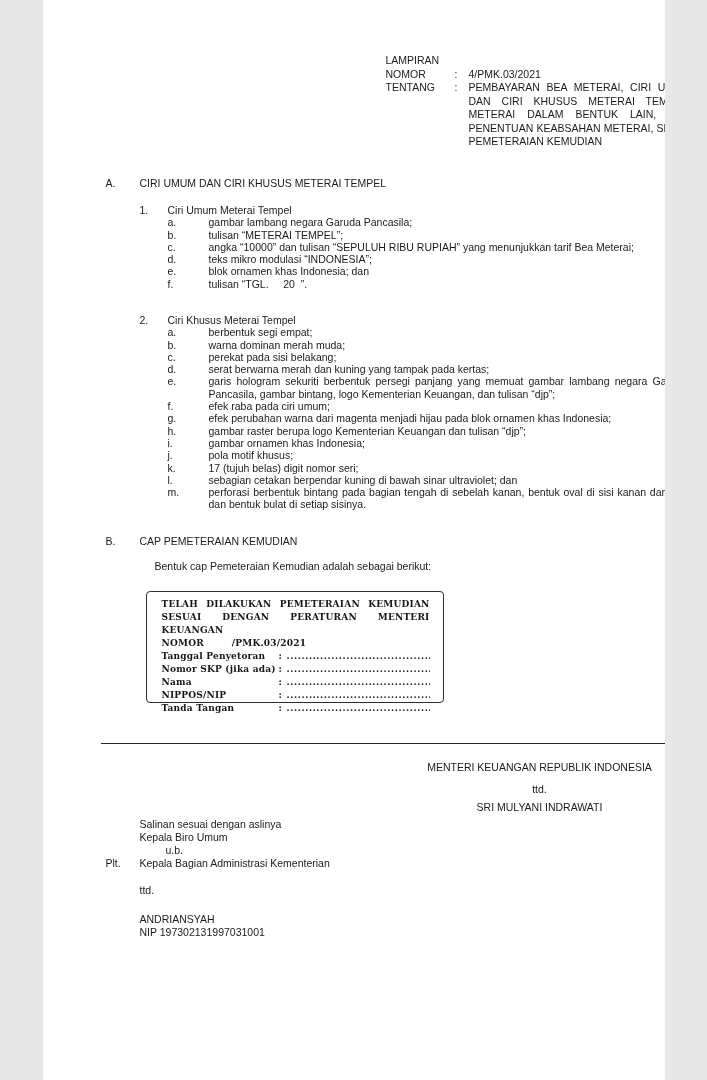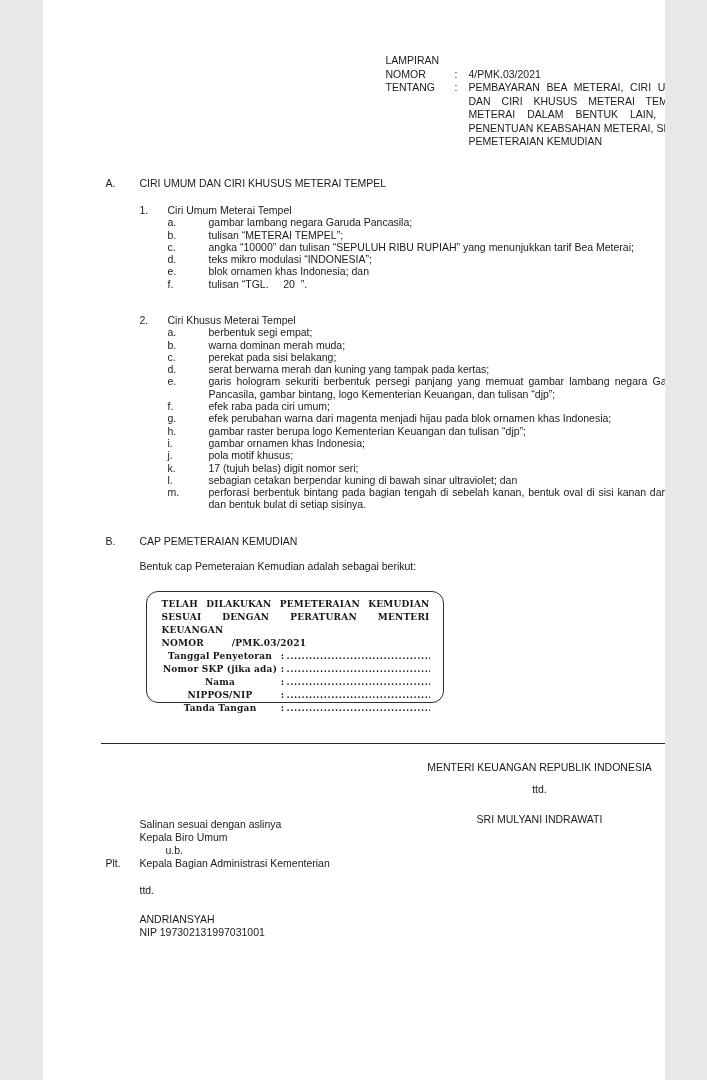--- a/index.html
+++ b/index.html
@@ -17,59 +17,59 @@
   .hdr-label { width:69px; flex:none; }
   .hdr-colon { width:14px; flex:none; }
   .hdr-value { width:222px; }
   .just { text-align:justify; }
 
   
   .sec-head { display:flex; }
   .sec-marker { width:34px; flex:none; }
   .sec-a { left:63px; top:177px; width:582px; }
   .sec-b { left:63px; top:535px; width:582px; }
-  .b-intro { left:97px; top:560px; width:548px; }
+  .b-intro { left:112px; top:560px; width:548px; }
 
   
   .item { width:548px; }
   .item-1 { left:97px; top:204px; }
   .item-2 { left:97px; top:314px; }
   .item-row { display:flex; }
   .item-num { width:28px; flex:none; }
   .item-body { margin-left:28px; }
   .intro { margin-top:4px; }
   .sub { display:flex; }
   .sub-letter { width:41px; flex:none; }
   .sub-text { width:479px; text-align:justify; }
 
   
   .stamp {
     left:103px; top:591px; width:298px; height:112px; box-sizing:border-box;
-    border:1.4px solid #2e2e2e; border-radius:12px;
+    border:1.4px solid #2e2e2e; border-radius:4px;
     padding:6px 13px 0 15px;
     font-family:"DejaVu Serif","Liberation Serif",serif;
     font-weight:bold; font-size:9px; line-height:13px; color:#161616;
     letter-spacing:0.2px;
   }
   .stamp-j { text-align:justify; text-align-last:justify; }
   .stamp-nomor { display:flex; }
   .stamp-nomor-gap { width:28px; flex:none; }
-  .sf { display:flex;text-align:center; }
+  .sf { display:flex; }
   .sf-label { width:117px; flex:none; }
   .sf-colon { width:8px; flex:none; }
   .sf-dots { flex:1; overflow:hidden; white-space:nowrap; letter-spacing:0.6px; }
 
   
   .rule { left:58px; top:743px; width:588px; height:0; border-top:1.9px solid #272727; }
 
   
   .sig-right { left:497px; top:761px; transform:translateX(-50%);
                text-align:center; white-space:nowrap; }
   .sig-right .ttd { margin-top:9.5px; }
-  .sig-right .name { margin-top:18px; }
+  .sig-right .name { margin-top:6px; }
 
   .sig-left { left:63px; top:818px; line-height:13px; white-space:nowrap; }
   .ind-1 { margin-left:34px; }
   .ind-ub { margin-left:60px; }
   .plt-row { display:flex; }
   .plt-cell { width:34px; flex:none; }
   .sp-top { margin-top:14px; }
   .sp-top2 { margin-top:16px; }
 </style>
 </head>

